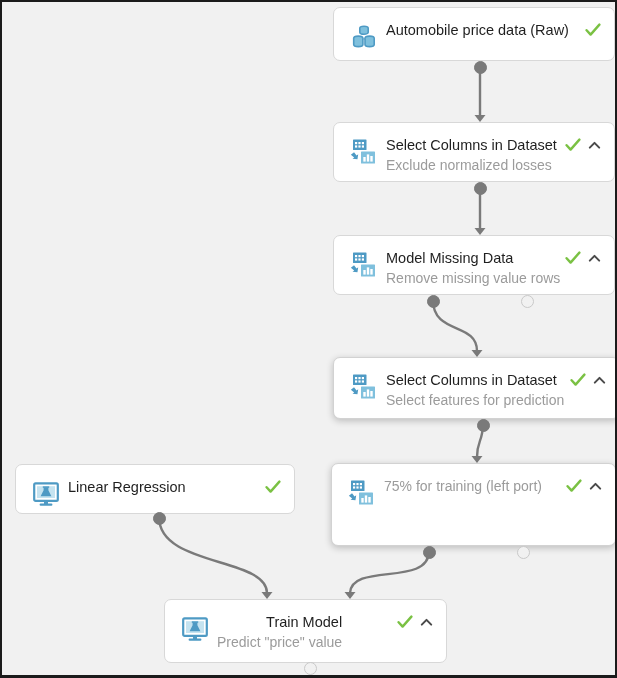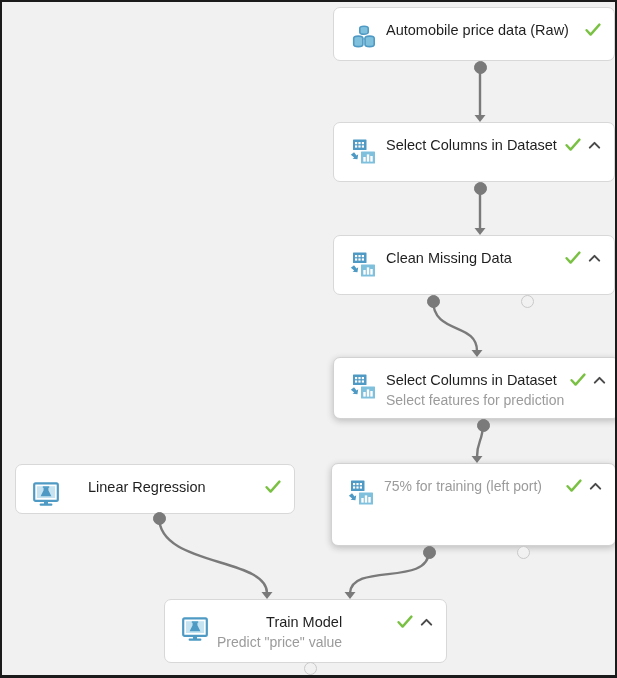--- a/index.html
+++ b/index.html
@@ -154,20 +154,21 @@
             <rect x="8.4" y="7.4" width="2.2" height="2.2" fill="#ffffff"></rect>
             <rect x="11.8" y="7.4" width="2.2" height="2.2" fill="#ffffff"></rect>
             <path d="M2.5 14.5 L6.5 14.5 L6.5 18.6 L8.6 18.6 L5.0 22.0 L1.4 18.6 L3.5 18.6 Z" fill="#4e9ac4" transform="rotate(-38 5 18)"></path>
             <rect x="11" y="13.5" width="14" height="12" rx="0.6" fill="#7fc0dd"></rect>
             <rect x="13.3" y="19.0" width="2.4" height="4.6" fill="#ffffff"></rect>
             <rect x="16.8" y="16.4" width="2.4" height="7.2" fill="#ffffff"></rect>
             <rect x="20.3" y="18.0" width="2.4" height="5.6" fill="#ffffff"></rect>
           </svg></div>
         <div class="node-body">
           <div class="node-title">Select Columns in Dataset</div>
+          <div class="node-sub">Exclude normalized losses</div>
         </div>
         <div class="node-status">
           <span>
             <svg class="check" viewBox="0 0 16 16">
               <path d="M1.6 8.2 L5.6 12.6 L14.4 2.6" fill="none" stroke="#7ac143" stroke-width="2.4" stroke-linecap="round" stroke-linejoin="round"></path>
             </svg>
           </span>
           <span>
             <svg class="chev" viewBox="0 0 13 13">
               <path d="M1.8 8.6 L6.5 3.9 L11.2 8.6" fill="none" stroke="#4a4a4a" stroke-width="2.0" stroke-linecap="round" stroke-linejoin="round"></path>
@@ -184,21 +185,22 @@
             <rect x="5" y="7.4" width="2.2" height="2.2" fill="#ffffff"></rect>
             <rect x="8.4" y="7.4" width="2.2" height="2.2" fill="#ffffff"></rect>
             <rect x="11.8" y="7.4" width="2.2" height="2.2" fill="#ffffff"></rect>
             <path d="M2.5 14.5 L6.5 14.5 L6.5 18.6 L8.6 18.6 L5.0 22.0 L1.4 18.6 L3.5 18.6 Z" fill="#4e9ac4" transform="rotate(-38 5 18)"></path>
             <rect x="11" y="13.5" width="14" height="12" rx="0.6" fill="#7fc0dd"></rect>
             <rect x="13.3" y="19.0" width="2.4" height="4.6" fill="#ffffff"></rect>
             <rect x="16.8" y="16.4" width="2.4" height="7.2" fill="#ffffff"></rect>
             <rect x="20.3" y="18.0" width="2.4" height="5.6" fill="#ffffff"></rect>
           </svg></div>
         <div class="node-body">
-          <div class="node-title">Clean Missing Data</div>
+          <div class="node-title">Model Missing Data</div>
+          <div class="node-sub">Remove missing value rows</div>
         </div>
         <div class="node-status">
           <span>
             <svg class="check" viewBox="0 0 16 16">
               <path d="M1.6 8.2 L5.6 12.6 L14.4 2.6" fill="none" stroke="#7ac143" stroke-width="2.4" stroke-linecap="round" stroke-linejoin="round"></path>
             </svg>
           </span>
           <span>
             <svg class="chev" viewBox="0 0 13 13">
               <path d="M1.8 8.6 L6.5 3.9 L11.2 8.6" fill="none" stroke="#4a4a4a" stroke-width="2.0" stroke-linecap="round" stroke-linejoin="round"></path>
@@ -262,21 +264,21 @@
               <path d="M1.6 8.2 L5.6 12.6 L14.4 2.6" fill="none" stroke="#7ac143" stroke-width="2.4" stroke-linecap="round" stroke-linejoin="round"></path>
             </svg>
           </span>
           <span>
             <svg class="chev" viewBox="0 0 13 13">
               <path d="M1.8 8.6 L6.5 3.9 L11.2 8.6" fill="none" stroke="#4a4a4a" stroke-width="2.0" stroke-linecap="round" stroke-linejoin="round"></path>
             </svg>
           </span>
         </div>
       </div>
-      <div class="node" style="left: 13px; top: 462px; width: 280px; height: 50px; padding-left: 20px;">
+      <div class="node" style="left: 13px; top: 462px; width: 280px; height: 50px;">
         <div class="node-icon"><svg viewBox="0 0 28 28" width="28" height="28">
             <rect x="2.2" y="3.4" width="23.6" height="17.4" rx="1.4" fill="none" stroke="#4e9ac4" stroke-width="2.2"></rect>
             <rect x="5.0" y="6.2" width="18.0" height="11.8" fill="#7fc0dd" opacity="0.45"></rect>
             <path d="M11.6 7.3 h4.8 v3.0 l3.0 6.0 h-10.8 l3.0 -6.0 z" fill="#4e9ac4"></path>
             <rect x="10.8" y="6.3" width="6.4" height="1.5" fill="#4e9ac4"></rect>
             <rect x="12.0" y="21.0" width="4.0" height="3.0" fill="#4e9ac4"></rect>
             <rect x="7.6" y="23.6" width="12.8" height="2.2" rx="1.0" fill="#4e9ac4"></rect>
           </svg></div>
         <div class="node-body">
           <div class="node-title">Linear Regression</div>

